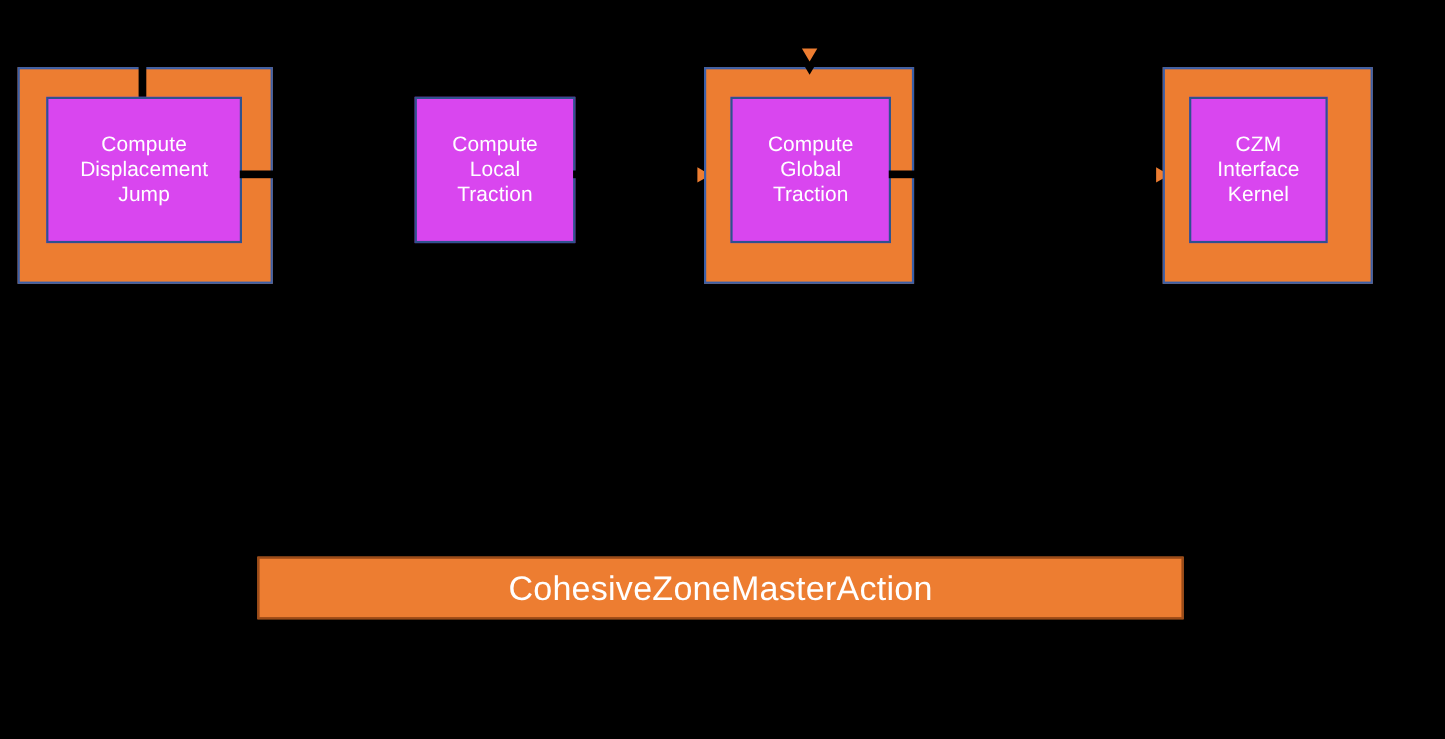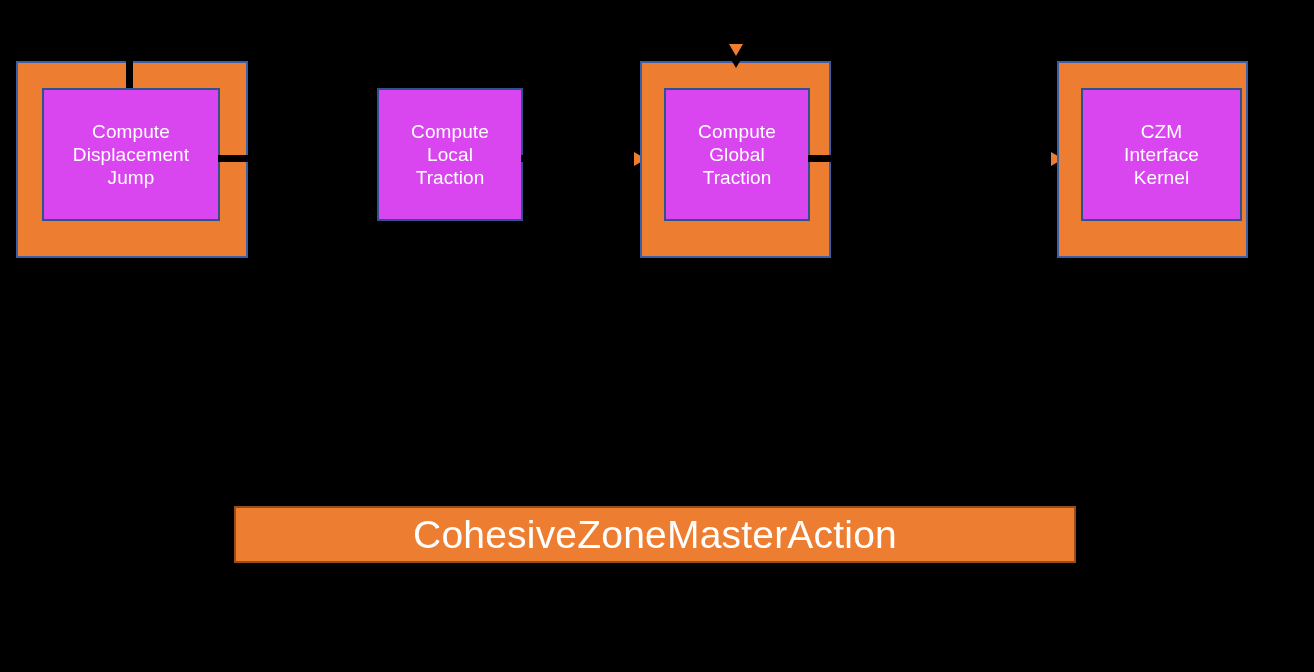--- a/index.html
+++ b/index.html
@@ -94,21 +94,21 @@
   
   .banner {
     position: absolute;
     background: #ED7D31;
     border: 2px solid #9C4B18;
     box-sizing: border-box;
     display: flex;
     align-items: center;
     justify-content: center;
     color: #FFFFFF;
-    font-size: 39px;
+    font-size: 31px;
     letter-spacing: .2px;
   }
 </style>
 </head>
 <body>
 
 <div id="canvas">
 
   <div class="frame" style="left:16px; top:61px; width:232px; height:197px;"></div>
 
@@ -135,19 +135,19 @@
 Global
 Traction</div>
 
   <div class="conn-h" style="left:808px; top:155px; width:25px;"></div>
 
   <div class="conn-h" style="left:1020px; top:155px; width:42px;"></div>
   <div class="arrow-right" style="left:1053px; top:146px;"></div>
 
   <div class="frame" style="left:1057px; top:61px; width:191px; height:197px;"></div>
 
-  <div class="node" style="left:1081px; top:88px; width:161px; height:133px;text-align:center;">CZM
+  <div class="node" style="left:1081px; top:88px; width:126px; height:133px;text-align:center;">CZM
 Interface
 Kernel</div>
 
   <div class="banner" style="left:234px; top:506px; width:842px; height:57px;">CohesiveZoneMasterAction</div>
 
 </div>
 
 </body></html>

